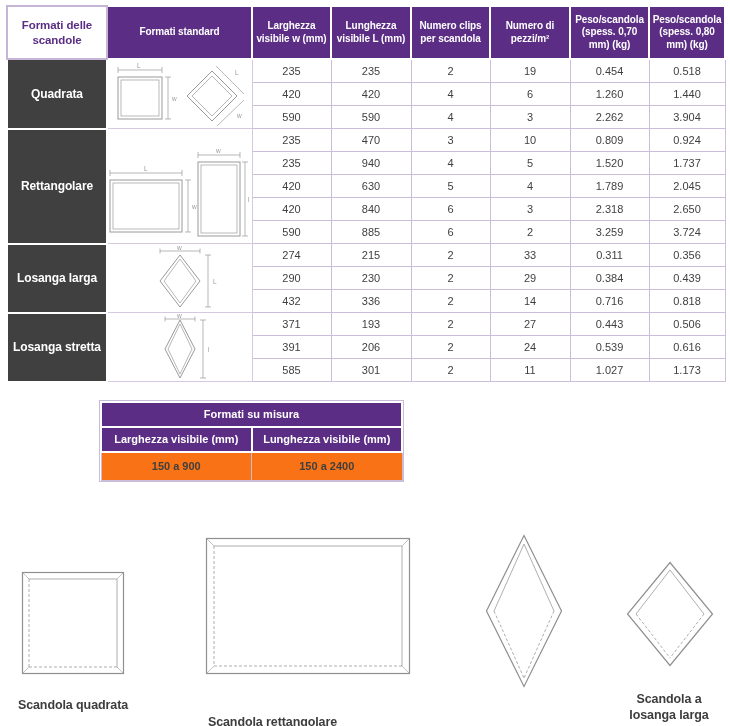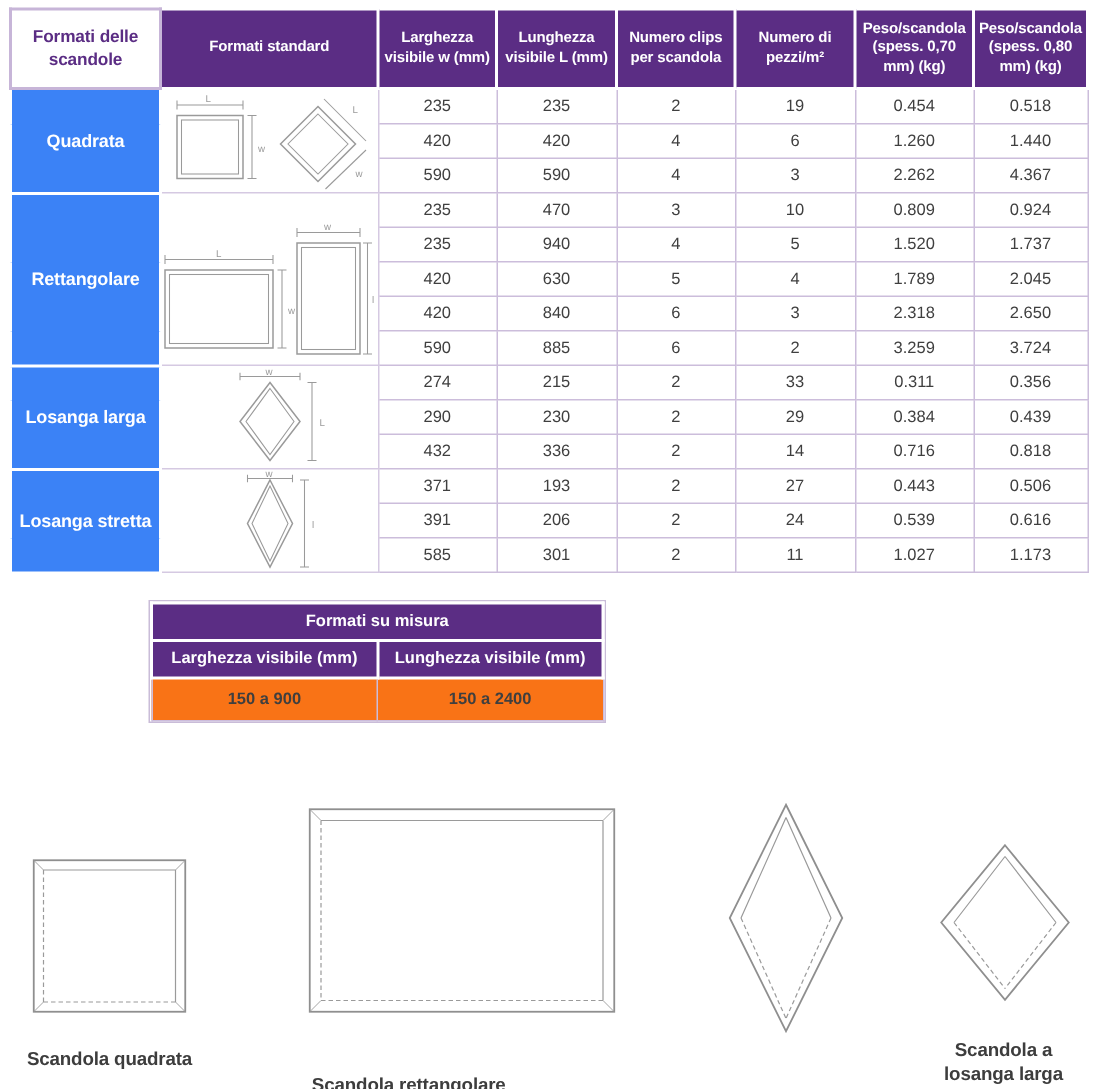--- a/index.html
+++ b/index.html
@@ -15,21 +15,21 @@
   .main-table th{
     background:#5b2d84;color:#ffffff;font-size:10px;font-weight:700;
     border:2px solid #ffffff;line-height:1.22;padding:1px 2px;height:49px;
     vertical-align:middle;text-align:center;letter-spacing:-0.1px;
   }
   .main-table th.corner{
     background:#ffffff;color:#5b2d84;font-size:11.5px;
     border:2px solid #c7b5d8;
   }
   .rowhead{
-    background:#3b82f6;color:#ffffff;font-size:12px;font-weight:600;
+    background:#404040;color:#ffffff;font-size:12px;font-weight:600;
     text-align:center;vertical-align:middle;border:2px solid #ffffff;
     letter-spacing:-0.1px;
   }
   .diagcell{
     background:#ffffff;border:1px solid #d5c9e2;text-align:center;
     vertical-align:middle;padding:0;
   }
   .datacell{
     border:1px solid #ccbddb;font-size:11px;color:#3f3f3f;
     text-align:center;vertical-align:middle;height:22px;padding:0;
@@ -133,21 +133,21 @@
         <td class="datacell">6</td>
         <td class="datacell">1.260</td>
         <td class="datacell">1.440</td>
       </tr>
       <tr>
         <td class="datacell">590</td>
         <td class="datacell">590</td>
         <td class="datacell">4</td>
         <td class="datacell">3</td>
         <td class="datacell">2.262</td>
-        <td class="datacell">4.367</td>
+        <td class="datacell">3.904</td>
       </tr>
       <tr>
         <td class="rowhead" rowspan="5">Rettangolare</td>
         <td class="diagcell" rowspan="5">
   <svg width="143" height="108" viewBox="0 0 143 108">
     <g class="dg" stroke-width="1">
       <rect x="2" y="48" width="72" height="52"></rect>
       <rect x="5" y="51" width="66" height="46" stroke-width="0.7"></rect>
       <path d="M2,41 H74 M2,38 V44 M74,38 V44" stroke-width="0.7"></path>
       <path d="M80,48 V100 M77,48 H83 M77,100 H83" stroke-width="0.7"></path>

